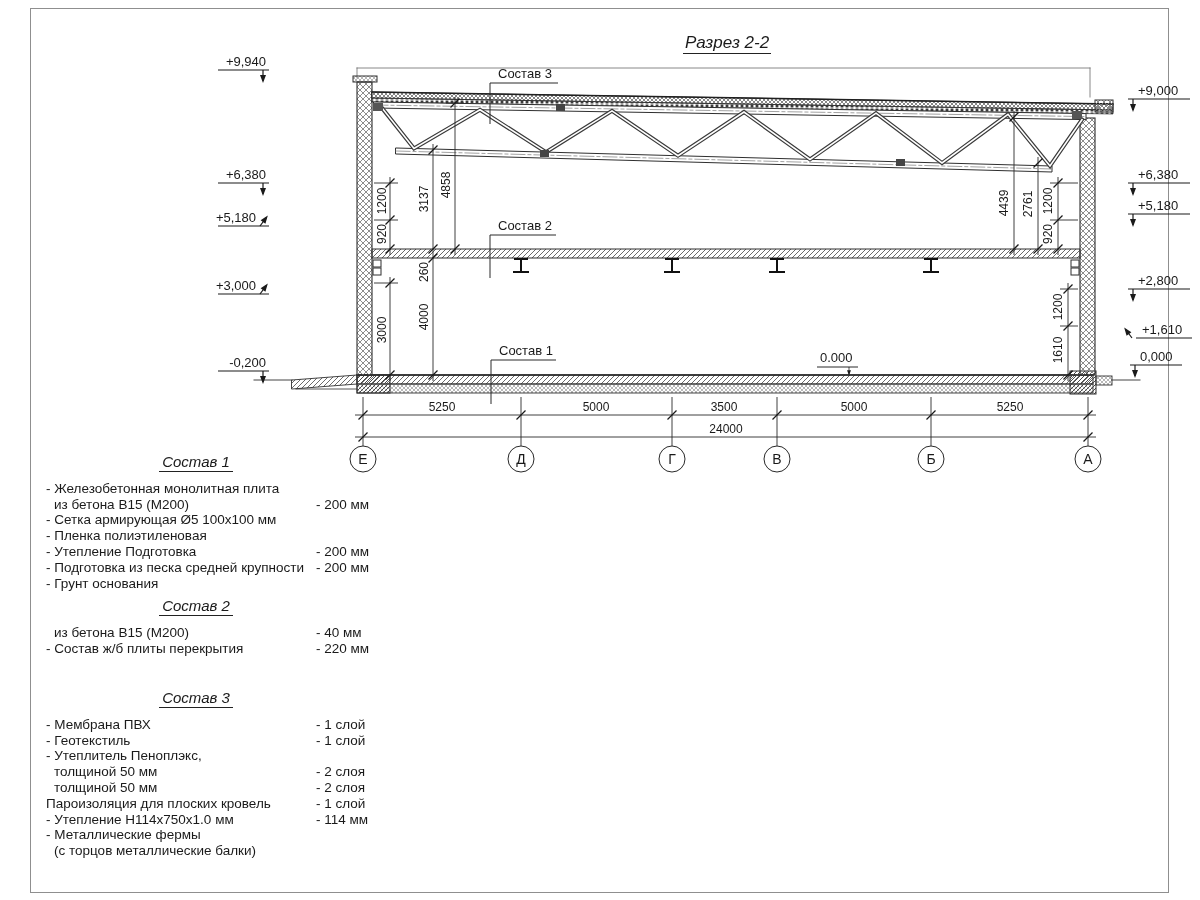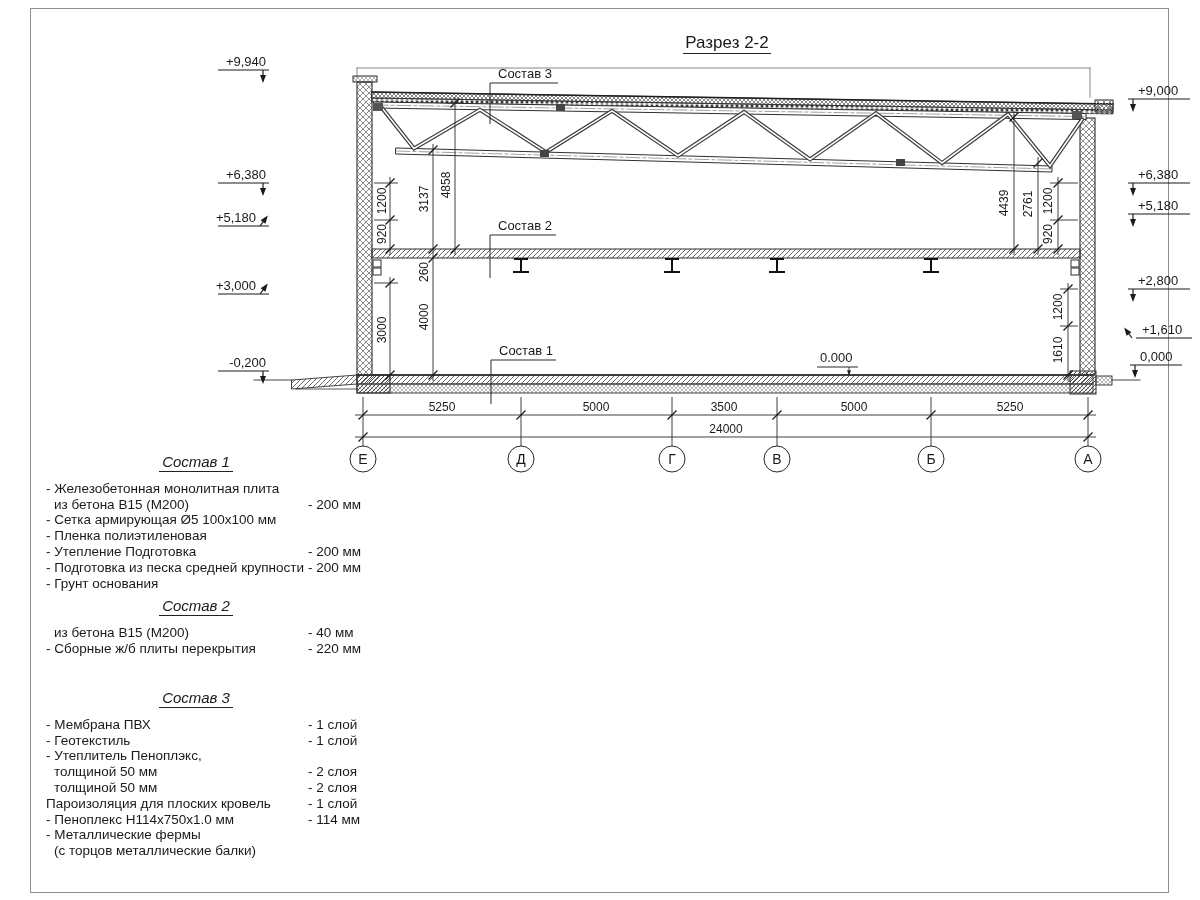--- a/index.html
+++ b/index.html
@@ -1,25 +1,25 @@
 <!DOCTYPE html>
 <html><head>
 <meta charset="utf-8">
 <style>
   html,body{margin:0;padding:0;background:#fff;}
   .sheet{position:relative;width:1200px;height:900px;background:#fff;overflow:hidden;
          font-family:"Liberation Sans",sans-serif;color:#1a1a1a;}
   svg{position:absolute;left:0;top:0;}
   .title-wrap{position:absolute;left:648px;top:33px;width:140px;text-align:center;}
-  .title-wrap span{font-size:17px;border-bottom:1.2px solid #222;padding:0 2px 1px 2px;margin-left:18px;}
+  .title-wrap span{font-style:italic;font-size:17px;border-bottom:1.2px solid #222;padding:0 2px 1px 2px;margin-left:18px;}
   .comp{position:absolute;left:46px;width:300px;font-size:13.5px;line-height:15.8px;}
   .comp h3{margin:0 0 11px 0;font-size:15px;font-style:italic;font-weight:normal;text-align:center;}
   .comp h3 span{border-bottom:1.2px solid #222;padding:0 3px 1px 3px;}
   .comp .row{position:relative;white-space:nowrap;}
-  .comp .row .val{position:absolute;left:262px;top:0;text-align:right;}
+  .comp .row .val{position:absolute;left:270px;top:0;text-align:right;}
   .comp .row.cont{padding-left:8px;}
   .comp1{top:454px;}
   .comp2{top:598px;}
   .comp3{top:690px;}
   text{fill:#1a1a1a;}
   .dimtx{font-size:12px;}
   .lvltx{font-size:13px;}
   .axtx{font-size:14px;}
   .ldrtx{font-size:13px;}
 </style>
@@ -337,29 +337,29 @@
     <div class="row"><span>- Сетка армирующая Ø5 100х100 мм</span><span class="val"></span></div>
     <div class="row"><span>- Пленка полиэтиленовая</span><span class="val"></span></div>
     <div class="row"><span>- Утепление Подготовка</span><span class="val">- 200 мм</span></div>
     <div class="row"><span>- Подготовка из песка средней  крупности</span><span class="val">- 200 мм</span></div>
     <div class="row"><span>- Грунт основания</span><span class="val"></span></div>
   </div>
 
   <div class="comp comp2">
     <h3><span>Состав 2</span></h3>
     <div class="row cont"><span>из бетона В15 (М200)</span><span class="val">- 40 мм</span></div>
-    <div class="row"><span>- Сборные ж/б плиты перекрытия</span><span class="val">- 220 мм</span></div>
+    <div class="row"><span>- Состав ж/б плиты перекрытия</span><span class="val">- 220 мм</span></div>
   </div>
 
   <div class="comp comp3">
     <h3><span>Состав 3</span></h3>
     <div class="row"><span>- Мембрана ПВХ</span><span class="val">- 1 слой</span></div>
     <div class="row"><span>- Геотекстиль</span><span class="val">- 1 слой</span></div>
     <div class="row"><span>- Утеплитель Пеноплэкс,</span><span class="val"></span></div>
     <div class="row cont"><span>толщиной 50 мм</span><span class="val">- 2 слоя</span></div>
     <div class="row cont"><span>толщиной 50 мм</span><span class="val">- 2 слоя</span></div>
     <div class="row"><span>Пароизоляция для плоских кровель</span><span class="val">- 1 слой</span></div>
-    <div class="row"><span>- Пеноплекс Н114х750х1.0 мм</span><span class="val">- 114 мм</span></div>
+    <div class="row"><span>- Утепление Н114х750х1.0 мм</span><span class="val">- 114 мм</span></div>
     <div class="row"><span>- Металлические фермы</span><span class="val"></span></div>
     <div class="row cont"><span>(с торцов металлические балки)</span><span class="val"></span></div>
   </div>
 
 </div>
 
 </body></html>

